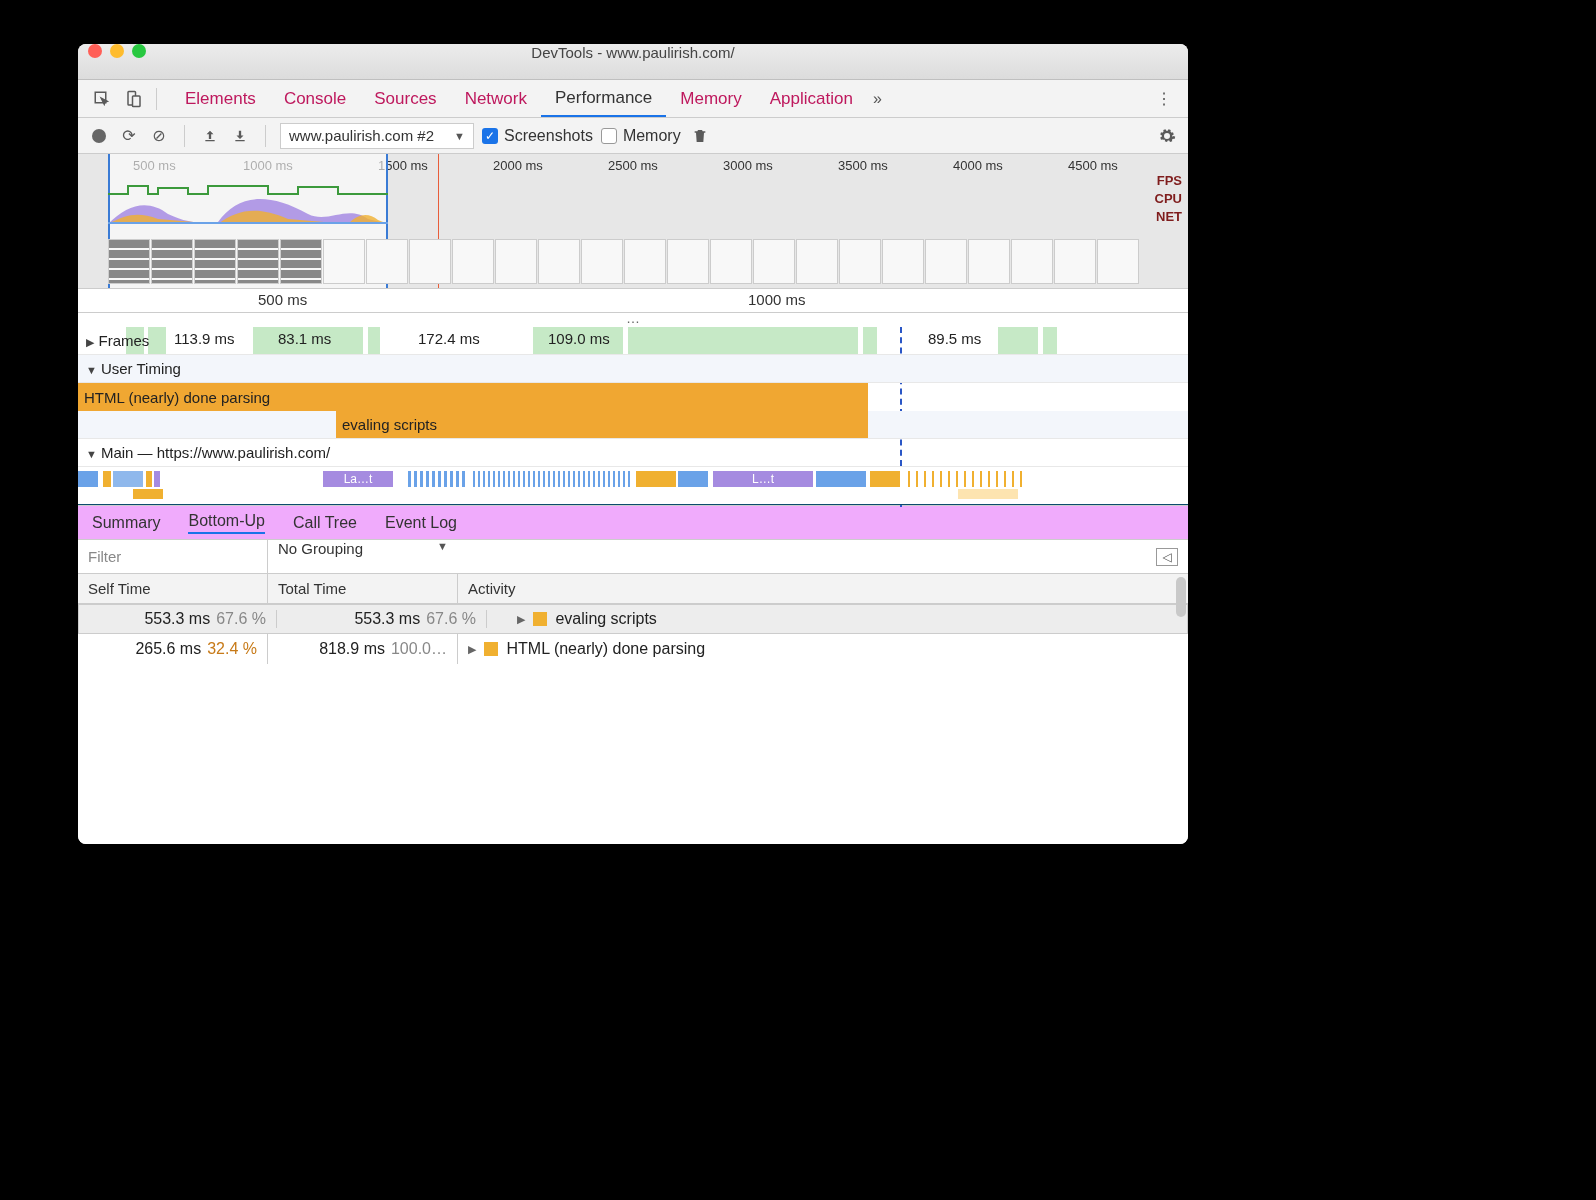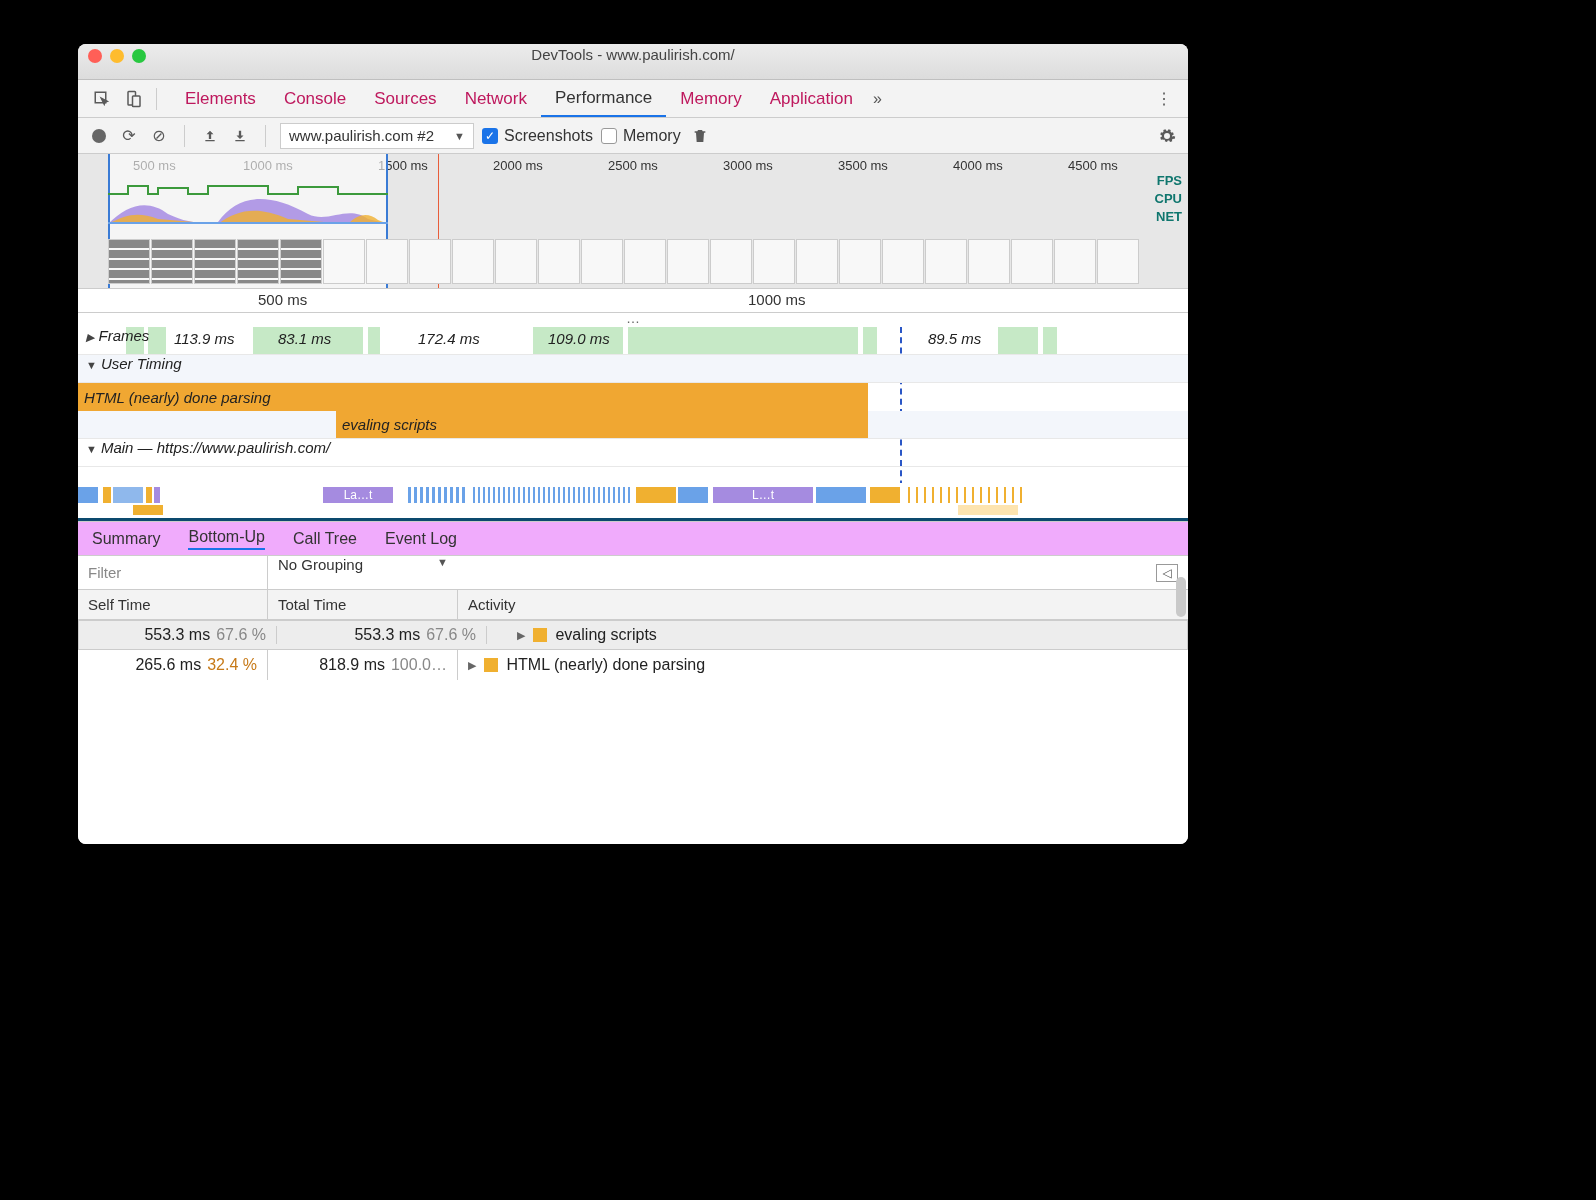--- a/index.html
+++ b/index.html
@@ -1,18 +1,18 @@
 <!DOCTYPE html>
 <html><head>
 <meta charset="utf-8">
 <style>
   * { box-sizing: border-box; margin: 0; padding: 0; font-family: -apple-system, "Helvetica Neue", Arial, sans-serif; }
   body { background: #000; width: 1596px; height: 1200px; position: relative; }
   .window { position: absolute; left: 78px; top: 44px; width: 1110px; height: 800px; background:#fff; border-radius:8px; box-shadow: 0 20px 50px rgba(0,0,0,0.5); overflow:hidden; display:flex; flex-direction:column;}
-  .titlebar { height:36px; background: linear-gradient(#ececec,#dcdcdc); display:flex; align-items:flex-end; padding:16px 10px; border-bottom:1px solid #bfbfbf; position:relative;}
+  .titlebar { height:36px; background: linear-gradient(#ececec,#dcdcdc); display:flex; align-items:flex-start; padding:0 10px; border-bottom:1px solid #bfbfbf; position:relative;}
   .traffic { display:flex; gap:8px;}
   .tl { width:14px; height:14px; border-radius:50%;}
   .tl.red{background:#ff5f57;} .tl.yel{background:#febc2e;} .tl.grn{background:#28c840;}
   .titletext { position:absolute; left:0; right:0; text-align:center; font-size:15px; color:#444;}
   .tabbar { height:38px; border-bottom:1px solid #ccc; display:flex; align-items:center; padding:0 8px; background:#f3f3f3;}
   .ticon { width:20px; height:20px; margin:0 6px; color:#5a5a5a; display:flex; align-items:center; justify-content:center;}
   .vsep { width:1px; height:22px; background:#ccc; margin:0 6px;}
   .tabs { display:flex; gap:0; height:100%; align-items:center; margin-left:8px;}
   .tab { padding:0 14px; font-size:17px; color:#be185d; height:100%; display:flex; align-items:center; cursor:default;}
   .tab.active { color:#333; border-bottom:2px solid #1a73e8;}
@@ -25,38 +25,38 @@
   .caret { color:#555; font-size:11px;}
   .chk { display:flex; align-items:center; gap:6px; font-size:16px; color:#333;}
   .chkbox { width:16px; height:16px; border-radius:3px; display:flex; align-items:center; justify-content:center;}
   .chkbox.on { background:#1a73e8;}
   .chkbox.off { background:#fff; border:1px solid #999;}
   .chkmark { color:#fff; font-size:12px;}
   .gear { margin-left:auto;}
   .overview { height:135px; background:#e7e7e7; border-bottom:1px solid #ccc; position:relative; font-size:13px; color:#333;}
   .ovtimes { position:absolute; top:4px; left:0; right:0; display:flex; font-size:13px; color:#333;}
   .ovtimes span { position:absolute;}
-  .ovlabels { position:absolute; right:6px; top:18px; font-size:13px; color:#0f766e; text-align:right; line-height:18px; font-weight:600;}
+  .ovlabels { position:absolute; right:6px; top:18px; font-size:13px; color:#7f1d1d; text-align:right; line-height:18px; font-weight:600;}
   .ovsel { position:absolute; left:30px; top:0; width:280px; height:100%; background:rgba(255,255,255,0.6); border-left:2px solid #3a7bd5; border-right:2px solid #3a7bd5;}
   .ovredline { position:absolute; left:360px; top:0; width:1px; height:100%; background:#e85d3a;}
   .ovchart { position:absolute; left:30px; top:30px; width:280px; height:40px;}
   .ovthumbs { position:absolute; bottom:4px; left:30px; right:6px; height:45px; display:flex; gap:1px;}
   .thumb { flex:0 0 42px; background:#f8f8f8; border:1px solid #ccc;}
   .thumb.g { background: repeating-linear-gradient(#888,#888 8px,#f8f8f8 8px,#f8f8f8 10px);}
   .ruler { height:24px; background:#fff; border-bottom:1px solid #ccc; position:relative; font-size:15px; color:#333;}
   .ruler span { position:absolute; top:2px;}
   .dots3 { text-align:center; font-size:14px; color:#666; height:14px; line-height:10px;}
   .tracks { background:#fff; border-bottom:1px solid #ccc;}
-  .trackrow { height:28px; display:flex; align-items:flex-start; position:relative; border-bottom:1px solid #e8e8e8; font-size:15px;font-style:italic;}
+  .trackrow { height:28px; display:flex; align-items:center; position:relative; border-bottom:1px solid #e8e8e8; font-size:15px;}
   .trackhdr { padding-left:8px; color:#222;}
   .arrow { font-size:11px; margin-right:4px; color:#444;}
   .framebar { position:absolute; top:0; bottom:0; background:#c6e9c6;}
   .frametxt { position:absolute; top:3px; color:#222; font-size:15px;}
   .utbar { position:absolute; top:0; bottom:0; background:#f0a732; color:#222; font-size:15px; display:flex; align-items:center; padding-left:6px; overflow:hidden;}
-  .mainflame { height:38px; background:#fff; position:relative; border-bottom:3px solid #0c4a6e;margin-top:16px;}
+  .mainflame { height:38px; background:#fff; position:relative; border-bottom:1px solid #0c4a6e;}
   .flameblk { position:absolute; top:4px; height:16px;}
   .flameblk2 { position:absolute; top:22px; height:10px;}
   .bluemark { position:absolute; top:0; bottom:0; width:0; border-left:2px dashed #2a56c6;}
   .detail-tabs { height:34px; border-bottom:1px solid #ccc; display:flex; align-items:center; gap:28px; padding:0 14px; background:#f0abfc; font-size:16px; color:#333;}
   .dtab.active { color:#333; border-bottom:2px solid #1a73e8; padding-bottom:2px;}
   .filterrow { height:34px; border-bottom:1px solid #ccc; display:flex; align-items:center; background:#fff;}
   .filterin { flex:0 0 190px; padding:0 10px; font-size:15px; color:#888; border-right:1px solid #ccc; height:100%; display:flex; align-items:center;}
   .groupsel { flex:0 0 190px; padding:0 10px; font-size:15px; color:#333; height:100%; display:flex; justify-content:space-between;}
   .collapsebtn { margin-left:auto; margin-right:10px; width:22px; height:18px; border:1px solid #999; display:flex; align-items:center; justify-content:center; color:#555; font-size:12px;}
   .table { flex:1; display:flex; flex-direction:column; background:#fff;}

